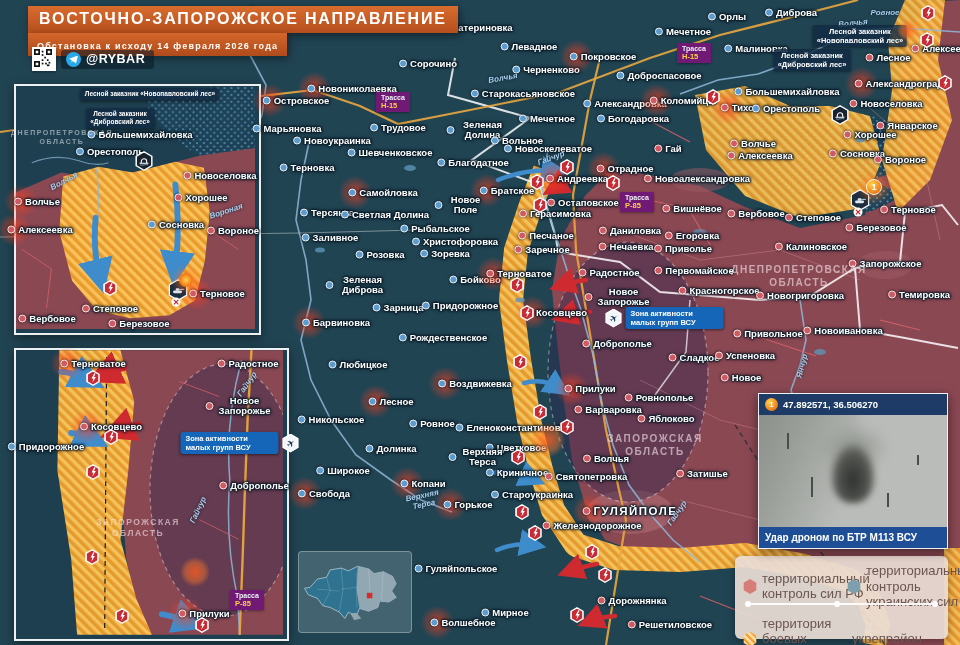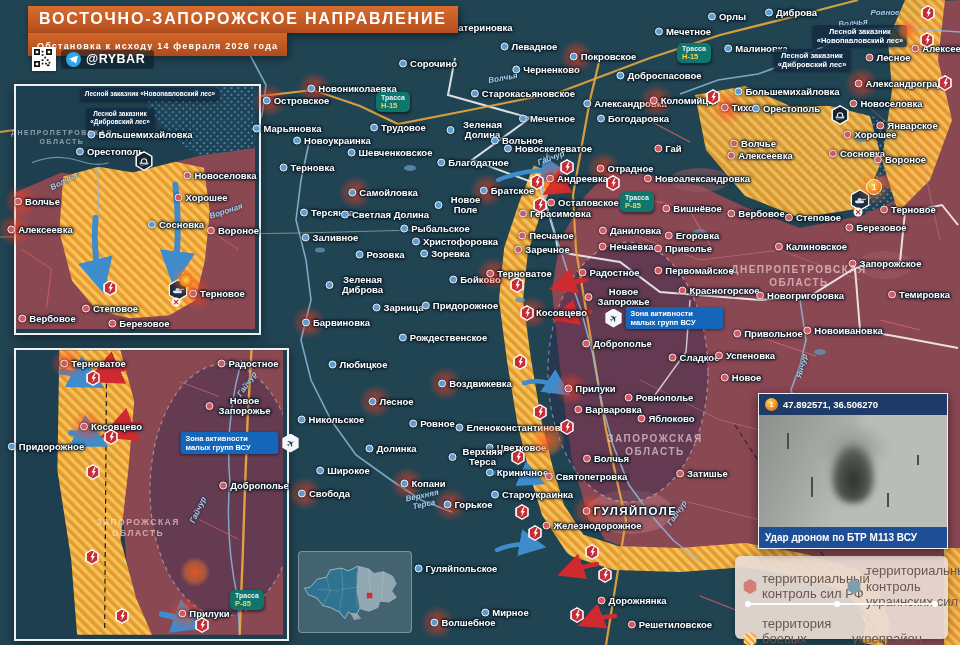--- a/index.html
+++ b/index.html
@@ -26,21 +26,21 @@
     background:radial-gradient(circle,rgba(255,64,32,.7) 0%,rgba(255,64,32,0) 70%)}
   
   .region{position:absolute;transform:translate(-50%,-50%);font-weight:bold;letter-spacing:1.5px;
     color:rgba(228,235,242,.55);text-align:center;white-space:pre-line;line-height:1.25}
   .region.red{color:rgba(243,228,233,.62)}
   .river{position:absolute;font-style:italic;font-weight:bold;font-size:8px;color:#a9cdea;
     text-shadow:0 0 3px rgba(8,26,40,.9);white-space:pre-line;text-align:center}
   .flabel{position:absolute;transform:translate(-50%,-50%);background:rgba(17,42,66,.82);color:#fff;
     font-weight:bold;font-size:7.5px;line-height:1.2;padding:2px 4px;border-radius:2px;text-align:center;white-space:pre-line;
     box-shadow:0 1px 3px rgba(0,0,0,.4)}
-  .rlabel{position:absolute;transform:translate(-50%,-50%);background:#0f766e;border-radius:5px;
+  .rlabel{position:absolute;transform:translate(-50%,-50%);background:#701a75;border-radius:0;
     padding:2px 5px;line-height:1.1;box-shadow:0 1px 3px rgba(0,0,0,.5)}
   .rlabel .t1{display:block;font-weight:bold;font-size:7px;color:#eef2f6}
   .rlabel .t2{display:block;font-weight:bold;font-size:7.5px;color:#ffcf4a}
   .zlabel{position:absolute;transform:translate(-50%,-50%);display:flex;align-items:center;gap:3px}
   .zlabel .txt{background:#1565b8;color:#fff;font-weight:bold;font-size:7.5px;line-height:1.2;
     padding:2px 5px;border-radius:3px;width:88px;box-shadow:0 1px 3px rgba(0,0,0,.5)}
   
   .hexo{position:absolute;transform:translate(-50%,-50%);display:flex;align-items:center;justify-content:center;
     clip-path:polygon(50% 0,95% 25%,95% 75%,50% 100%,5% 75%,5% 25%);background:#fff}
   .hexi{width:calc(100% - 3px);height:calc(100% - 3px);clip-path:polygon(50% 0,95% 25%,95% 75%,50% 100%,5% 75%,5% 25%);

